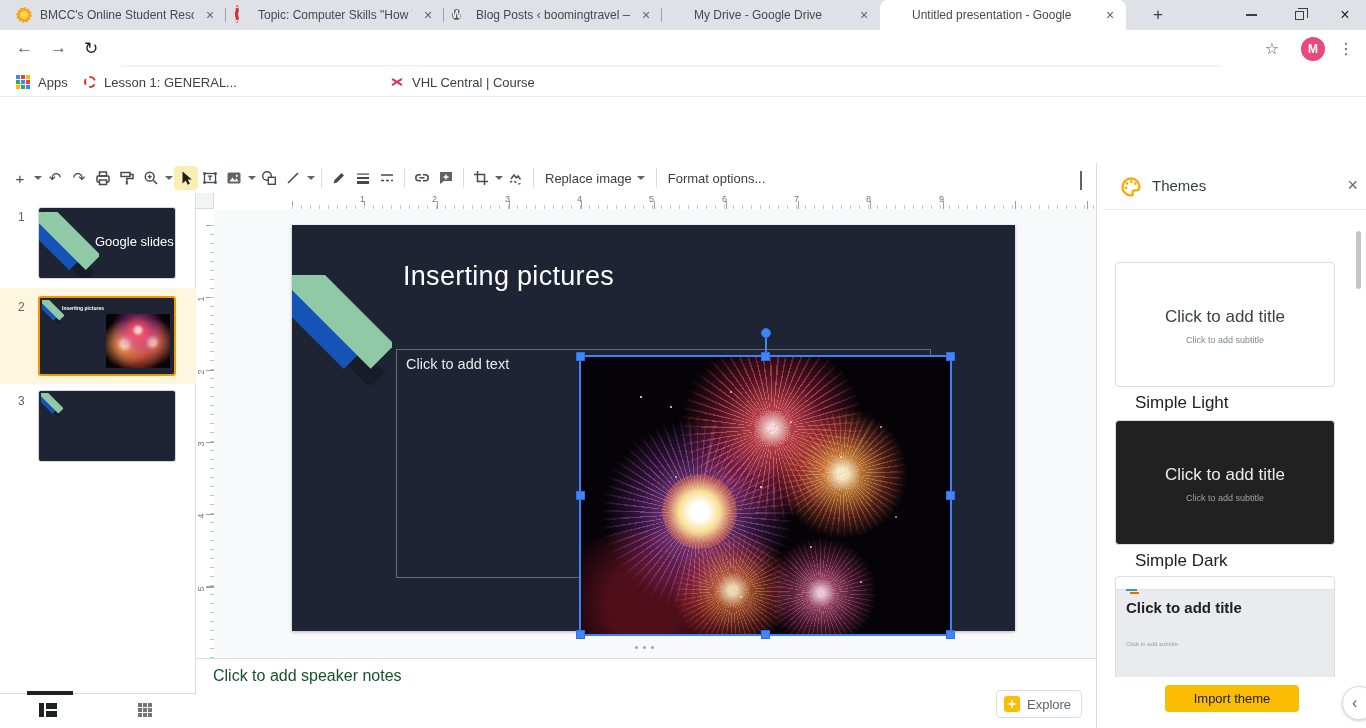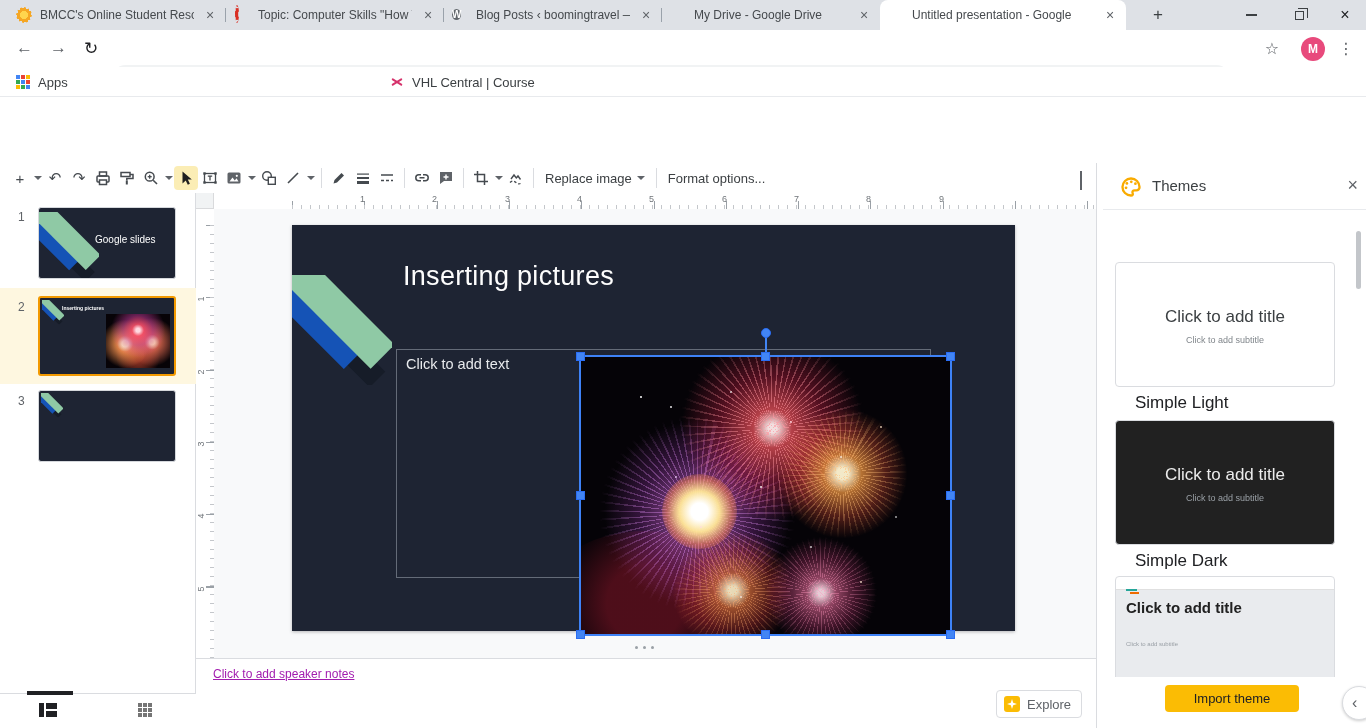--- a/index.html
+++ b/index.html
@@ -85,21 +85,21 @@
   .tlabel{font-size:13px;color:#3c4043;margin:0 6px;flex:0 0 auto;display:flex;align-items:center;gap:5px;}
   .chev-up{width:9px;height:9px;border-left:2px solid #5f6368;border-top:2px solid #5f6368;transform:rotate(45deg);}
   .tb-collapse{position:absolute;right:14px;top:10px;}
 
   
   .filmstrip{position:absolute;left:0;top:193px;width:196px;height:500px;background:#fff;border-right:1px solid #dadce0;}
   .sel-row{position:absolute;left:0;top:95px;width:196px;height:96px;background:#fef7e0;}
   .thumbnum{position:absolute;left:18px;font-size:12px;color:#5f6368;}
   .thumb{position:absolute;left:38px;width:138px;background:#1e2433;border:1px solid #d5d8dc;border-radius:3px;overflow:hidden;}
   .thumb.selected{border:2px solid #f29900;}
-  .thumb-title1{position:absolute;left:56px;top:26px;font-size:10px;color:#fff;}
+  .thumb-title1{position:absolute;left:56px;top:26px;font-size:13px;color:#fff;}
   .thumb-title2{position:absolute;left:22px;top:7px;font-size:5px;font-weight:bold;color:#fff;}
   .thumb-fx{position:absolute;left:66px;top:16px;width:64px;height:54px;background:
     radial-gradient(circle at 50% 30%,#ffd9e0 0 4%,rgba(255,80,110,.85) 12%,rgba(200,60,160,.5) 30%,transparent 55%),
     radial-gradient(circle at 30% 55%,#fff6c0 0 6%,rgba(255,150,80,.85) 15%,transparent 45%),
     radial-gradient(circle at 72% 52%,#ffe9b0 0 5%,rgba(255,120,90,.75) 14%,transparent 45%),
     radial-gradient(circle at 50% 78%,rgba(255,90,60,.55) 0 10%,transparent 42%),
     #070307;}
   .strip-bottom{position:absolute;left:0;top:693px;width:196px;height:35px;background:#fff;border-top:1px solid #dadce0;}
   .strip-ind{position:absolute;left:27px;top:-3px;width:46px;height:4px;background:#202124;}
   .ic-filmview{position:absolute;left:39px;top:9px;width:18px;height:14px;}
@@ -157,21 +157,21 @@
   
   .sel{position:absolute;left:287px;top:130px;width:373px;height:281px;border:2px solid #3e82f7;}
   .handle{position:absolute;width:9px;height:9px;background:#4285f4;border:1px solid #2a6df4;}
   .rot-stem{position:absolute;left:50%;top:-20px;width:2px;height:18px;margin-left:-1px;background:#4285f4;}
   .rot-handle{position:absolute;left:50%;top:-29px;width:10px;height:10px;margin-left:-5px;border-radius:50%;background:#4285f4;border:1px solid #2a6df4;}
   .canvas-dots{position:absolute;left:439px;top:453px;display:flex;gap:5px;}
   .canvas-dots i{width:3px;height:3px;border-radius:50%;background:#9aa0a6;}
 
   
   .notesbar{position:absolute;left:196px;top:658px;width:900px;height:70px;background:#fff;border-top:1px solid #dadce0;}
-  .notes-ph{position:absolute;left:17px;top:8px;font-size:12px;color:#a21caf;text-decoration:underline;}
+  .notes-ph{position:absolute;left:17px;top:8px;font-size:16px;color:#14532d;}
   .explore-btn{position:absolute;left:800px;top:31px;width:86px;height:28px;background:#fff;border:1px solid #dadce0;border-radius:4px;display:flex;align-items:center;gap:7px;padding-left:7px;}
   .explore-badge{width:16px;height:16px;background:#fbbc04;border-radius:3px;position:relative;}
   .explore-badge:before{content:"";position:absolute;left:3px;top:3px;width:10px;height:10px;background:#fff;clip-path:polygon(50% 0,62% 38%,100% 50%,62% 62%,50% 100%,38% 62%,0 50%,38% 38%);}
   .explore-label{font-size:13px;color:#5f6368;}
 
   
   .themes{position:absolute;left:1096px;top:163px;width:270px;height:565px;background:#fff;border-left:1px solid #dadce0;}
   .th-header{position:absolute;left:6px;top:0;width:100%;height:47px;border-bottom:1px solid #e8eaed;text-align:right;}
   .palette{position:absolute;left:17px;top:13px;}
   .th-title{position:absolute;left:49px;top:14px;font-size:15px;color:#3c4043;}
@@ -277,20 +277,24 @@
           <i style="background:#fbbc04"></i>
         <i style="background:#34a853"></i>
           <i style="background:#4285f4"></i>
           <i style="background:#ea4335"></i>
         <i style="background:#fbbc04"></i>
           <i style="background:#34a853"></i>
           <i style="background:#4285f4"></i>
       </span>
       <span>Apps</span>
     </div>
+    <div class="bm" style="left:84px">
+      <span class="bm-dash"></span>
+      <span>Lesson 1: GENERAL...</span>
+    </div>
     <div class="bm" style="left:390px">
       <span class="bm-vhl"></span>
       <span>VHL Central | Course</span>
     </div>
   </div>
 
   <div class="appheader">
     <div class="slides-logo"></div>
     <div class="doc-title">Untitled presentation</div>
     <div class="hdr-star">☆</div>

